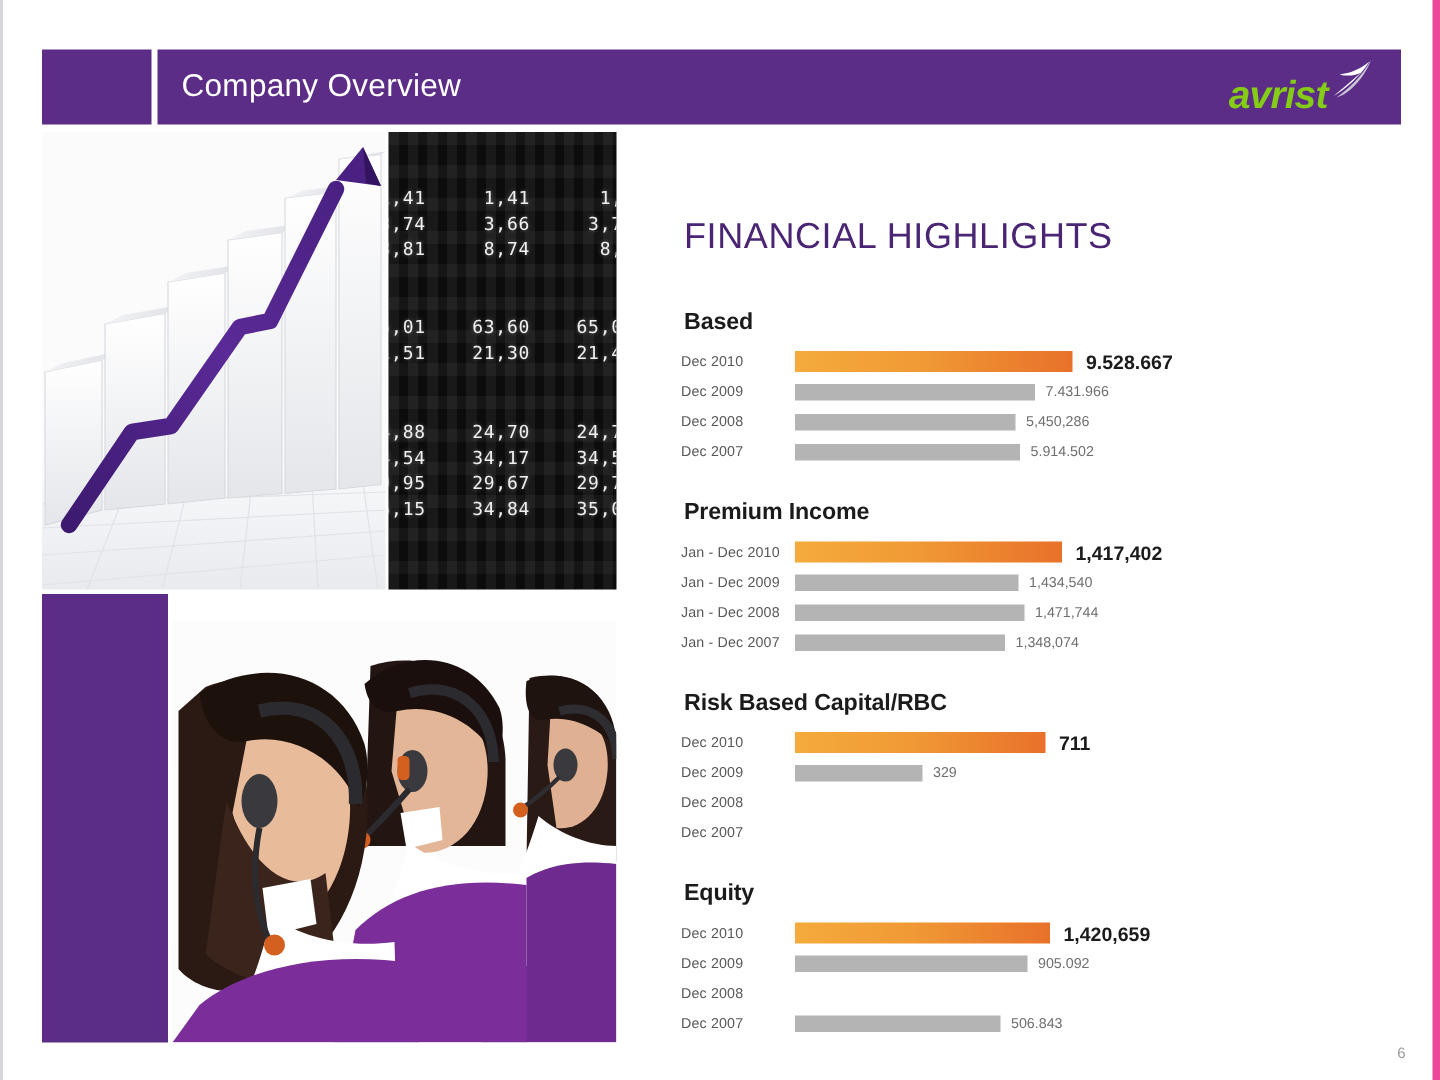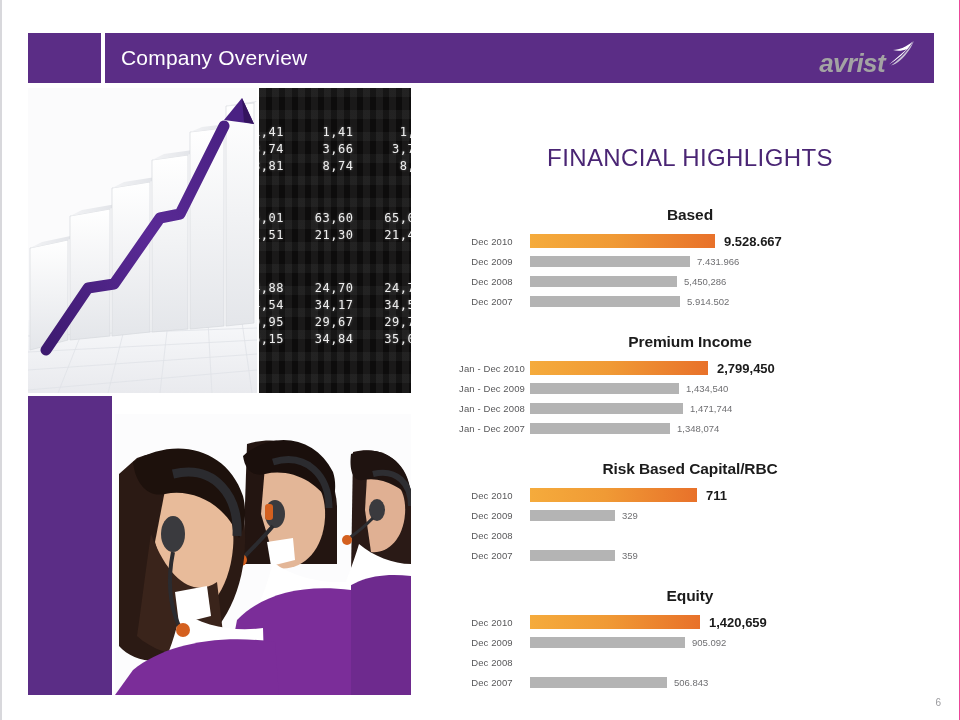--- a/index.html
+++ b/index.html
@@ -14,22 +14,21 @@
   }
 
   .slide {
     position: relative;
     width: 960px;
     height: 720px;
     background: #ffffff;
     overflow: hidden;
     box-sizing: border-box;
     border-left: 2px solid #d8d8dc;
-    border-right: 1px solid #ec4899;
-    text-align: center;
+    border-right: 5px solid #ec4899;
   }
 
   
   .header-tab {
     position: absolute;
     left: 26px;
     top: 33px;
     width: 73px;
     height: 50px;
     background: #5b2d86;
@@ -56,21 +55,21 @@
   .logo {
     position: absolute;
     right: 18px;
     top: 50%;
     transform: translateY(-50%);
     display: flex;
     align-items: flex-end;
     gap: 1px;
   }
   .logo-word {
-    color: #a3a3a3;
+    color: #84cc16;
     font-size: 26px;
     font-style: italic;
     font-weight: 700;
     letter-spacing: -0.6px;
     line-height: 1;
   }
   .logo-mark {
     display: block;
     margin-bottom: 5px;
   }
@@ -382,21 +381,21 @@
         </span>
       </div>
     </div>
 
     <div class="group">
       <h2 class="group-title">Premium Income</h2>
       <div class="row highlight">
         <span class="row-label wide">Jan - Dec 2010</span>
         <span class="bar-area">
           <span class="bar" style="width: 178px;"></span>
-          <span class="bar-value">2,799,450</span>
+          <span class="bar-value">1,417,402</span>
         </span>
       </div>
       <div class="row">
         <span class="row-label wide">Jan - Dec 2009</span>
         <span class="bar-area">
           <span class="bar" style="width: 149px;"></span>
           <span class="bar-value">1,434,540</span>
         </span>
       </div>
       <div class="row">
@@ -429,24 +428,20 @@
         <span class="bar-area">
           <span class="bar" style="width: 85px;"></span>
           <span class="bar-value">329</span>
         </span>
       </div>
       <div class="row">
         <span class="row-label">Dec 2008</span>
       </div>
       <div class="row">
         <span class="row-label">Dec 2007</span>
-        <span class="bar-area">
-          <span class="bar" style="width: 85px;"></span>
-          <span class="bar-value">359</span>
-        </span>
       </div>
     </div>
 
     <div class="group">
       <h2 class="group-title">Equity</h2>
       <div class="row highlight">
         <span class="row-label">Dec 2010</span>
         <span class="bar-area">
           <span class="bar" style="width: 170px;"></span>
           <span class="bar-value">1,420,659</span>

